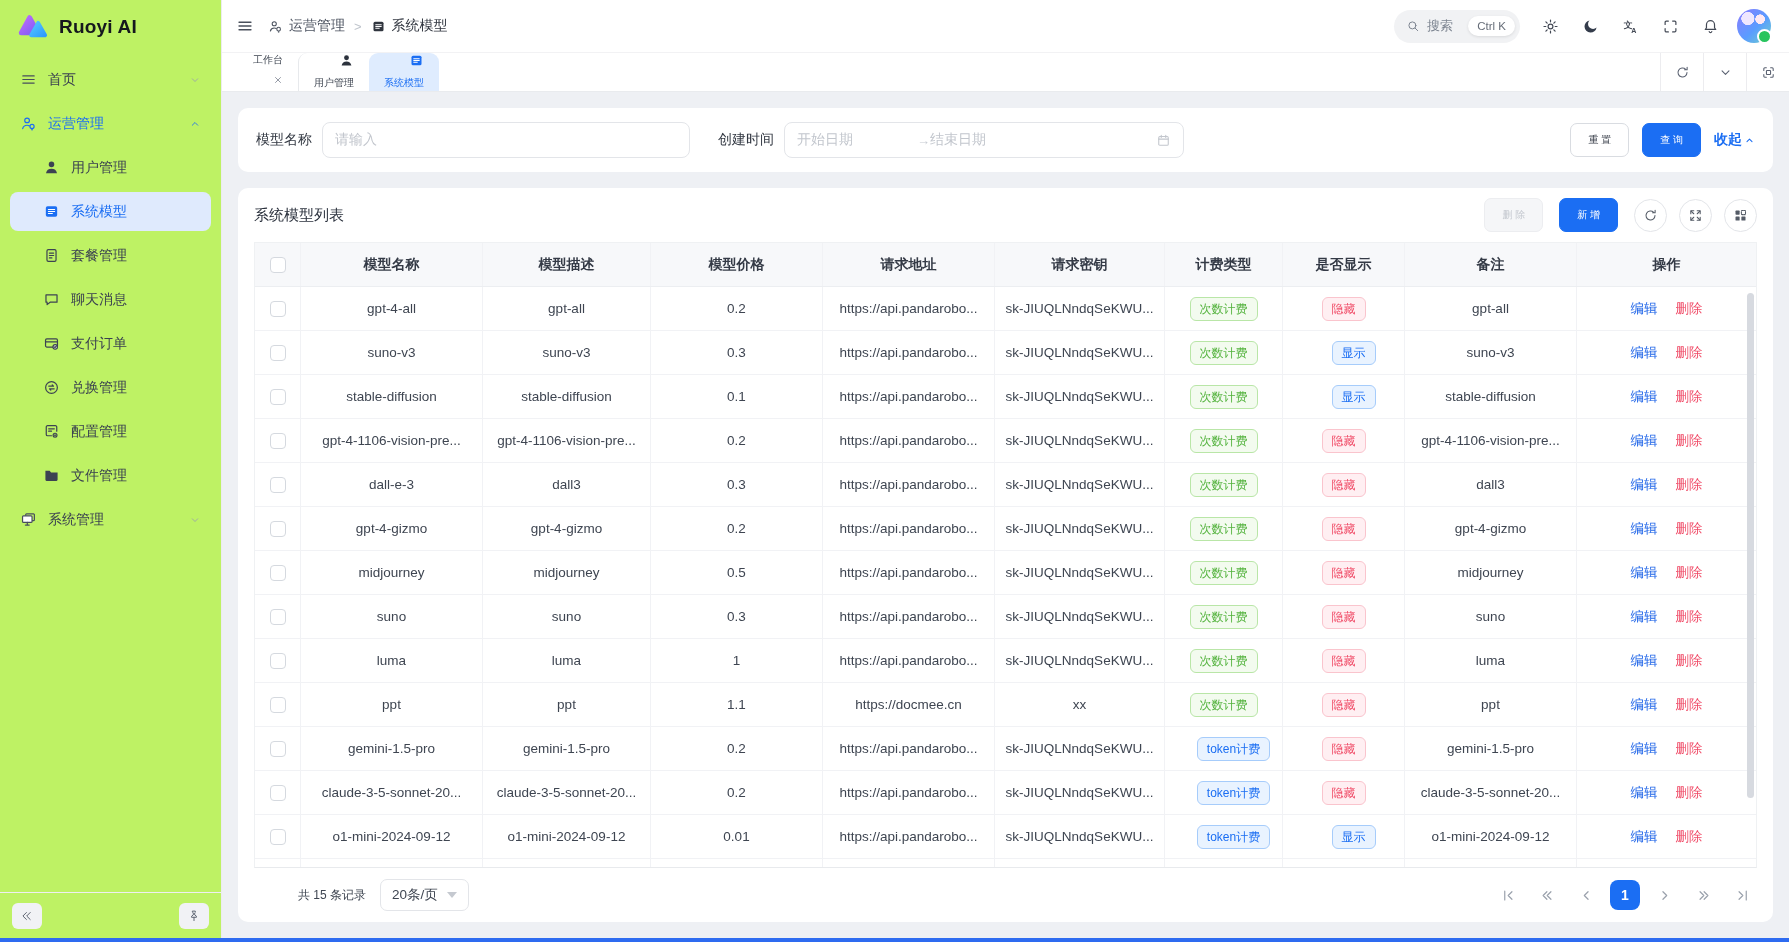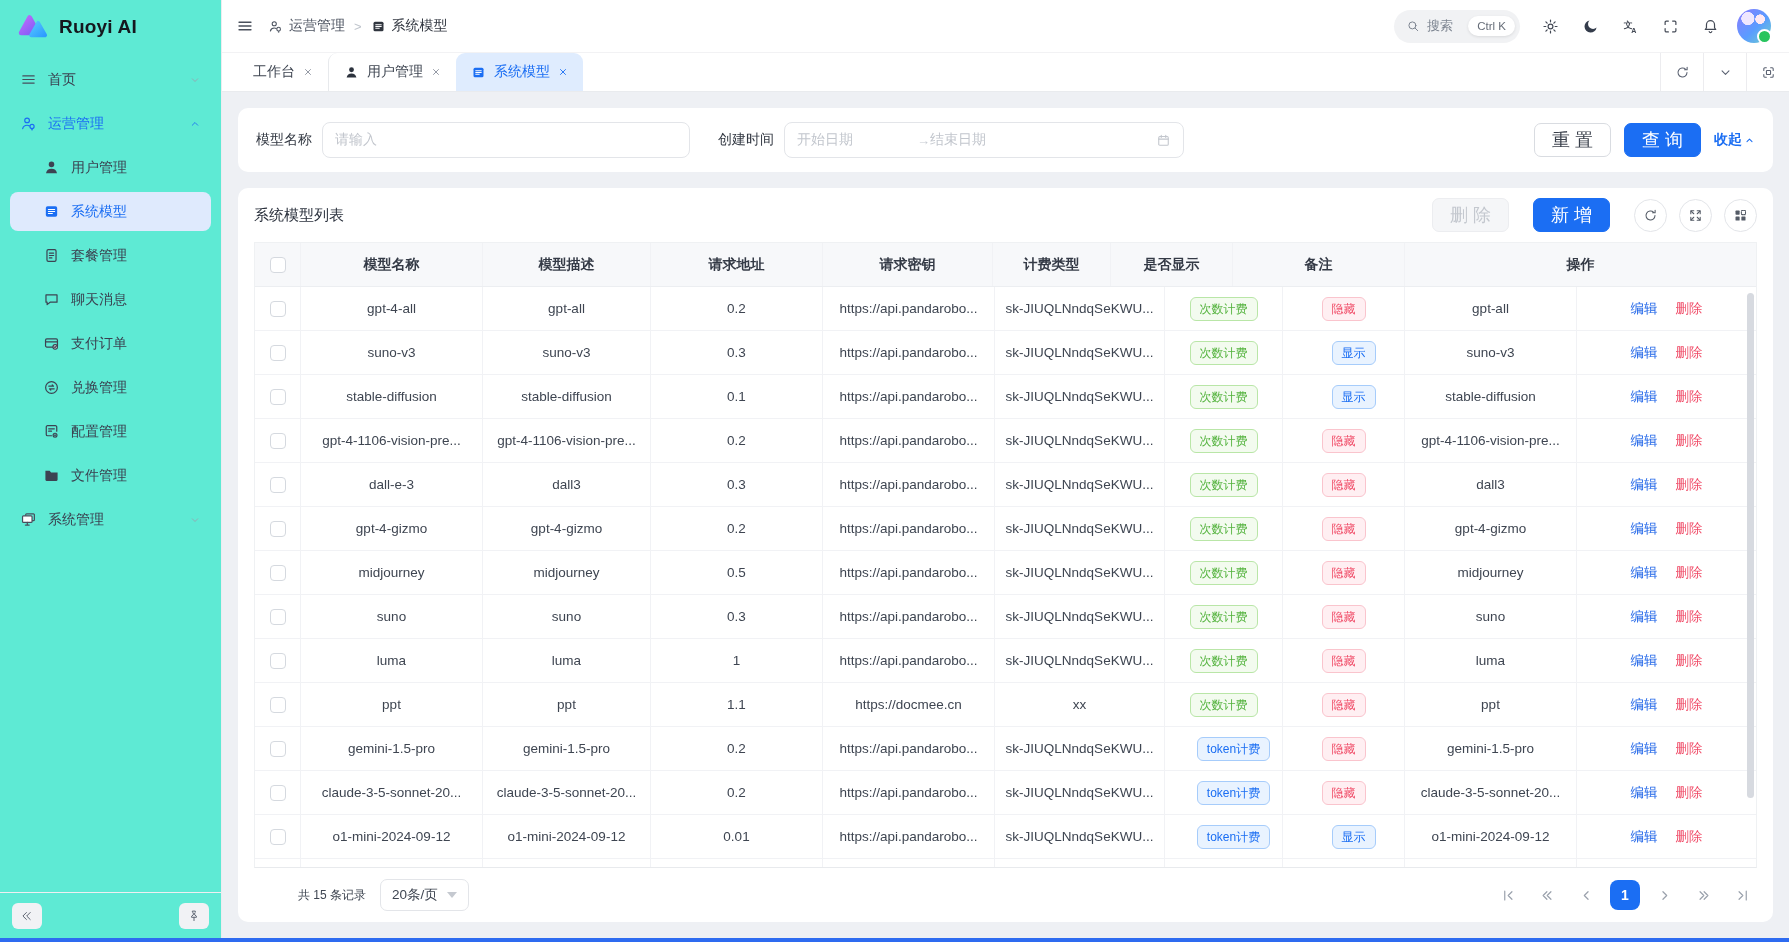--- a/index.html
+++ b/index.html
@@ -3,21 +3,21 @@
 <meta charset="utf-8">
 <style>
   * { box-sizing: border-box; margin: 0; padding: 0; }
   html,body { width: 1789px; height: 942px; overflow: hidden; }
   body { font-family: "Liberation Sans", "DejaVu Sans", sans-serif; background: #fff; color: #333; }
   .ic { stroke: currentColor; fill: none; stroke-width: 1.7; stroke-linecap: round; stroke-linejoin: round; width: 16px; height: 16px; flex: none; }
   .app { display: flex; width: 1789px; height: 938px; }
   .bottom-accent { position: fixed; left: 0; bottom: 0; width: 1789px; height: 4px; background: #2e6bf0; }
 
   
-  .sidebar { width: 222px; flex: none; background: #5eead4; border-right: 1px solid #ececef; display: flex; flex-direction: column; }
+  .sidebar { width: 222px; flex: none; background: #bef264; border-right: 1px solid #ececef; display: flex; flex-direction: column; }
   .logo { height: 54px; display: flex; align-items: center; gap: 10px; padding: 0 18px; flex: none; }
   .logo-text { font-size: 19px; font-weight: 700; color: #15181e; letter-spacing: .2px; }
   .menu { flex: 1; padding: 6px 10px; display: flex; flex-direction: column; gap: 5px; overflow: hidden; }
   .menu-item { display: flex; align-items: center; gap: 11px; height: 39px; padding: 0 10px; border-radius: 8px; font-size: 14px; color: #3a4150; cursor: pointer; flex: none; }
   .menu-item .mi-icon { width: 17px; height: 17px; color: #474e5c; }
   .menu-item.sub { padding-left: 33px; }
   .menu-item.sub .mi-icon { color: #3c4352; }
   .menu-item.root.active { color: #1b6ef3; }
   .menu-item.root.active .mi-icon, .menu-item.root.active .mi-chev { color: #1b6ef3; }
   .menu-item.selected { background: #dfeafd; color: #1b6ef3; }
@@ -48,21 +48,21 @@
   .top-icon .ic { width: 17px; height: 17px; }
   .top-icon.moon { color: #343c4b; }
   .avatar { width: 34px; height: 34px; border-radius: 50%; position: relative; flex: none; margin-left: 4px; cursor: pointer;
     background: radial-gradient(circle at 32% 28%, #efe7ff 0 19%, rgba(255,255,255,0) 20%),
                 radial-gradient(circle at 68% 30%, #ffe9f3 0 14%, rgba(255,255,255,0) 15%),
                 linear-gradient(135deg, #8d7bff 0%, #5a9cff 55%, #6fd3c9 100%); }
   .avatar::after { content: ''; position: absolute; right: -1px; bottom: -1px; width: 11px; height: 11px; background: #27c45e; border: 2px solid #fff; border-radius: 50%; }
 
   .tabbar { height: 40px; flex: none; background: #fff; border-top: 1px solid #f2f2f4; border-bottom: 1px solid #e9ebee; display: flex; align-items: stretch; padding-left: 16px; }
   .tab-list { display: flex; align-items: stretch; }
-  .tab { display: flex; align-items: center; gap: 8px; padding: 0 15px; font-size: 14px; color: #3e4551; cursor: pointer; border-radius: 9px 9px 0 0; }
+  .tab { display: flex; align-items: flex-end; gap: 8px; padding: 0 15px; font-size: 10px; color: #3e4551; cursor: pointer; border-radius: 9px 9px 0 0; flex-direction: column; }
   .tab.divided { border-left: 1px solid #e7e9ec; }
   .tab .tab-ic { width: 15px; height: 15px; color: #2c323d; }
   .tab.active { background: #dfecfe; color: #1b6ef3; }
   .tab.active .tab-ic { color: #1b6ef3; }
   .tab-x { display: flex; color: #8b919c; }
   .tab-x .ic { width: 10px; height: 10px; stroke-width: 2.2; }
   .tab.active .tab-x { color: #1b6ef3; }
   .tab-controls { margin-left: auto; display: flex; align-items: stretch; }
   .tab-ctrl { width: 43px; display: flex; align-items: center; justify-content: center; border-left: 1px solid #ececef; color: #596070; cursor: pointer; }
   .tab-ctrl .ic { width: 15px; height: 15px; }
@@ -73,32 +73,32 @@
   .filter-card { flex: none; height: 64px; background: #fff; border-radius: 10px; display: flex; align-items: center; padding: 0 18px; }
   .f-label { font-size: 14px; color: #333943; margin-right: 10px; white-space: nowrap; }
   .f-input { width: 368px; height: 36px; border: 1px solid #e3e5e9; border-radius: 8px; display: flex; align-items: center; padding: 7px 12px; font-size: 14px; color: #c2c6cd; background: #fff; cursor: text; }
   .f-label.second { margin-left: 28px; }
   .f-range { width: 400px; height: 36px; border: 1px solid #e3e5e9; border-radius: 8px; display: flex; align-items: center; padding: 0 12px; font-size: 14px; color: #c2c6cd; cursor: text; }
   .f-range .ph { flex: 1; }
   .f-range .ph.start { flex: none; width: 120px; }
   .f-range .arrow { color: #c8ccd3; font-size: 13px; }
   .f-range .ic { width: 15px; height: 15px; color: #c2c6cd; }
   .f-actions { margin-left: auto; display: flex; align-items: center; gap: 13px; }
-  .btn { height: 34px; padding: 0 17px; border-radius: 7px; font-size: 18px; display: flex; align-items: center; cursor: pointer; white-space: nowrap; }
+  .btn { height: 34px; padding: 0 17px; border-radius: 7px; font-size: 10px; display: flex; align-items: center; cursor: pointer; white-space: nowrap; }
   .btn-plain { border: 1px solid #d9dce1; background: #fff; color: #383e49; }
   .btn-primary { background: #1b6ef3; color: #fff; border: 1px solid #1b6ef3; }
   .btn-disabled { background: #f5f6f8; color: #c4c8cf; border: 1px solid #ecedf0; cursor: default; }
   .collapse-link { color: #1b6ef3; font-size: 14px; font-weight: 600; display: flex; align-items: center; gap: 2px; cursor: pointer; }
   .collapse-link .ic { width: 11px; height: 11px; stroke-width: 2.2; }
 
   
   .table-card { flex: 1; background: #fff; border-radius: 10px; padding: 0 16px; display: flex; flex-direction: column; min-height: 0; }
   .card-head { height: 54px; flex: none; display: flex; align-items: center; }
   .card-title { font-size: 15px; color: #2a303c; }
-  .toolbar { margin-left: auto; display: flex; align-items: center; gap: 24px; }
+  .toolbar { margin-left: auto; display: flex; align-items: center; gap: 16px; }
   .icon-btn { width: 33px; height: 33px; border: 1px solid #e3e5e9; border-radius: 50%; display: flex; align-items: center; justify-content: center; color: #545b66; cursor: pointer; }
   .icon-btn .ic { width: 15px; height: 15px; }
 
   .table-wrap { flex: 1; min-height: 0; overflow: hidden; position: relative; border: 1px solid #eff1f3; border-bottom: 1px solid #e8eaed; }
   .thead { display: flex; height: 44px; background: #f7f8fa; border-bottom: 1px solid #eceef1; }
   .tr { display: flex; height: 44px; border-bottom: 1px solid #f1f2f5; background: #fff; }
   .tr.partial { height: 13px; border-bottom: none; }
   .th, .td { display: flex; align-items: center; justify-content: center; font-size: 13.5px; padding: 0 6px; overflow: hidden; white-space: nowrap; }
   .th { font-weight: 700; color: #343a46; font-size: 14px; }
   .td { color: #3e4551; }
@@ -539,20 +539,21 @@
           </div>
         </div>
 
         <div class="table-wrap">
           <div class="thead">
               <div class="th col-check">
                 <span class="cb"></span>
               </div>
               <div class="th col-name">模型名称</div>
               <div class="th col-desc">模型描述</div>
+              <div class="th col-price">模型价格</div>
               <div class="th col-url">请求地址</div>
               <div class="th col-key">请求密钥</div>
               <div class="th col-billing">计费类型</div>
               <div class="th col-visible">是否显示</div>
               <div class="th col-remark">备注</div>
               <div class="th col-op">操作</div>
             </div>
           <div class="tbody">
               <div class="tr">
                 <div class="td col-check">

